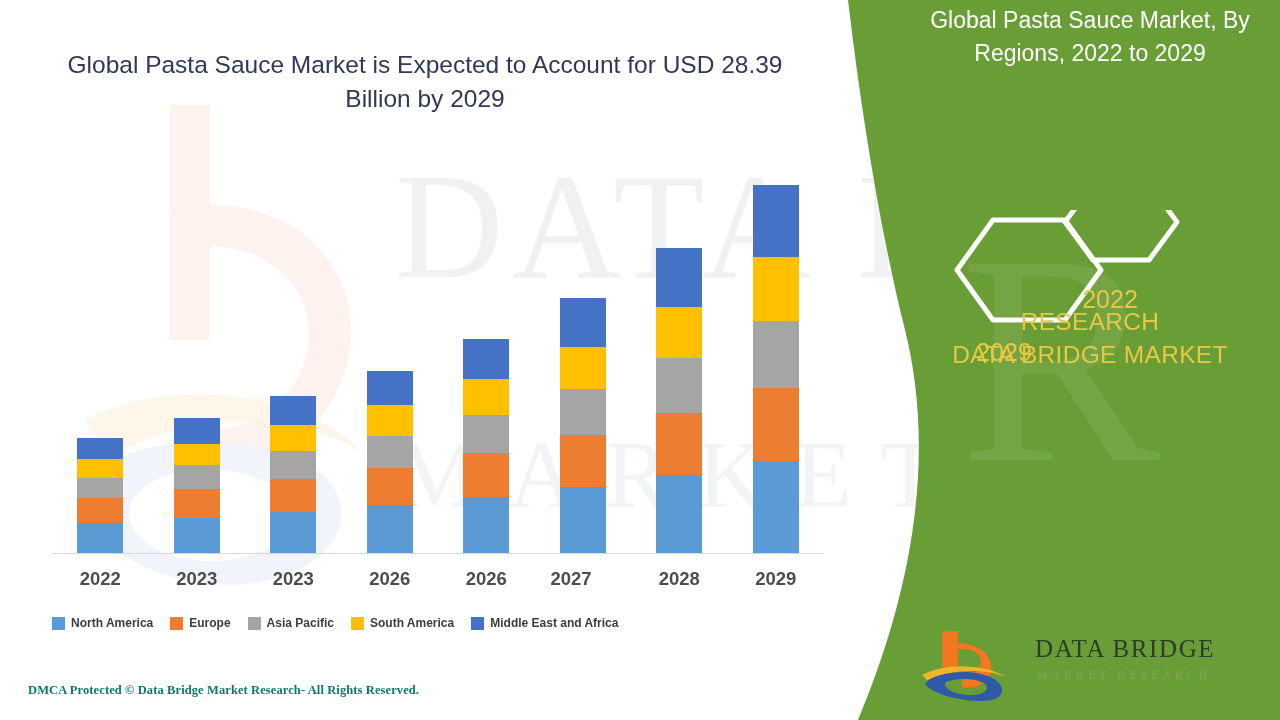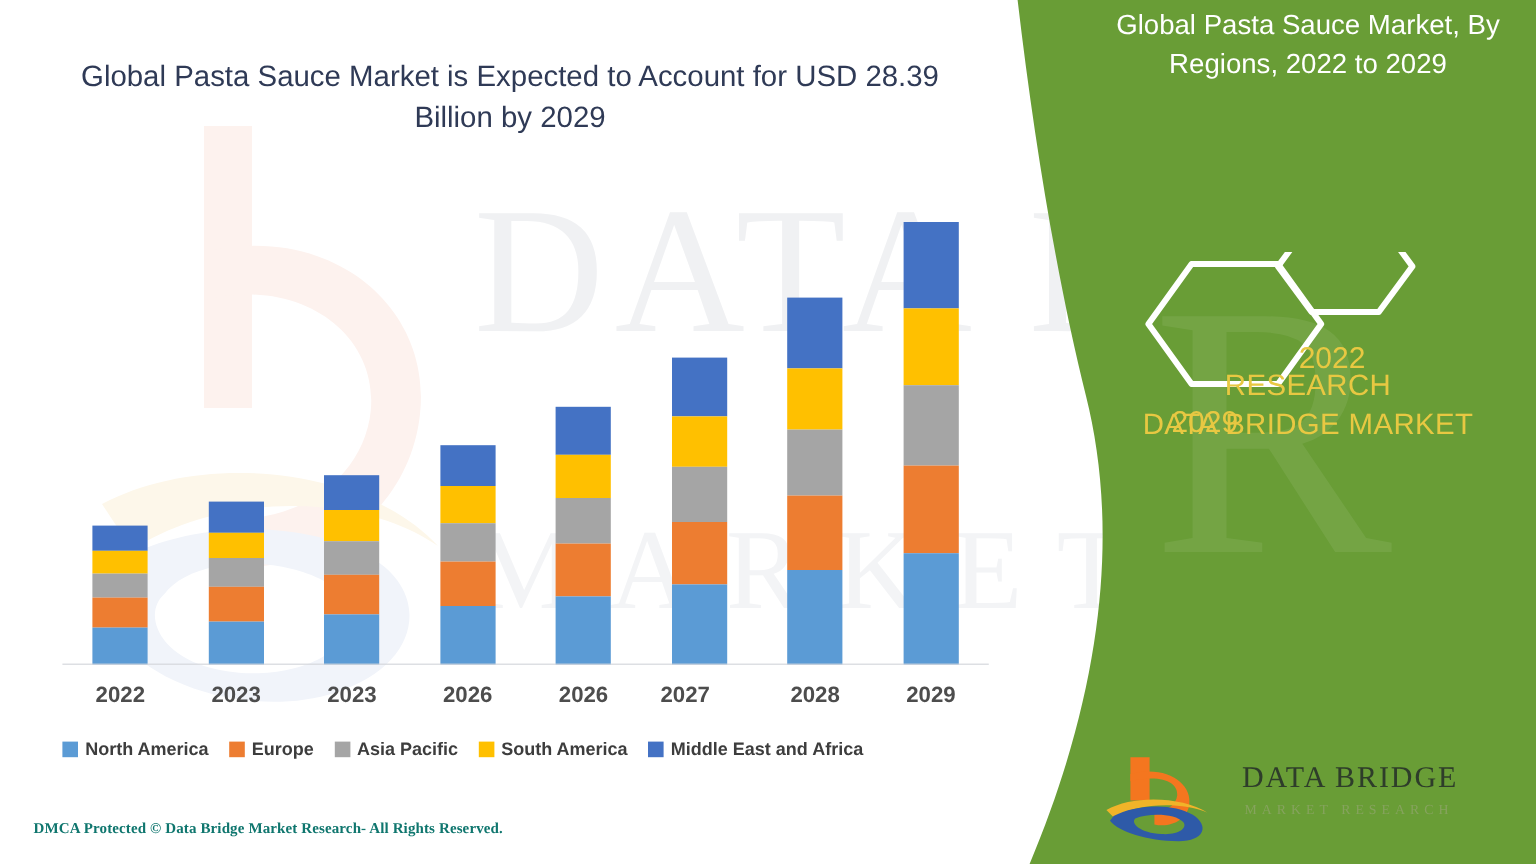--- a/index.html
+++ b/index.html
@@ -107,21 +107,21 @@
   
   .legend {
     position: absolute;
     left: 52px;
     top: 616px;
     width: 790px;
     display: flex;
     align-items: flex-end;
     justify-content: flex-start;
     gap: 17px;
-    font-size: 15px;
+    font-size: 12px;
     font-weight: bold;
     color: #3d3d3d;
   }
   .legend-item { display: flex; align-items: center; gap: 6px; white-space: nowrap; }
   .legend-swatch { width: 13px; height: 13px; display: inline-block; }
 
   
   .footer {
     position: absolute;
     left: 0;

